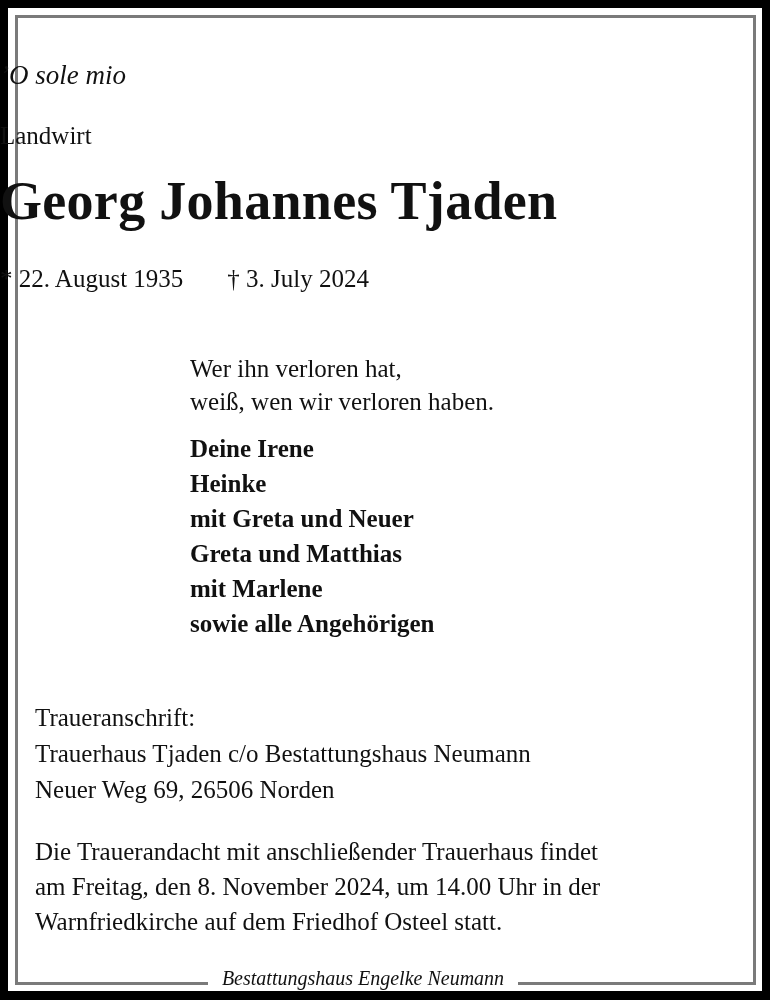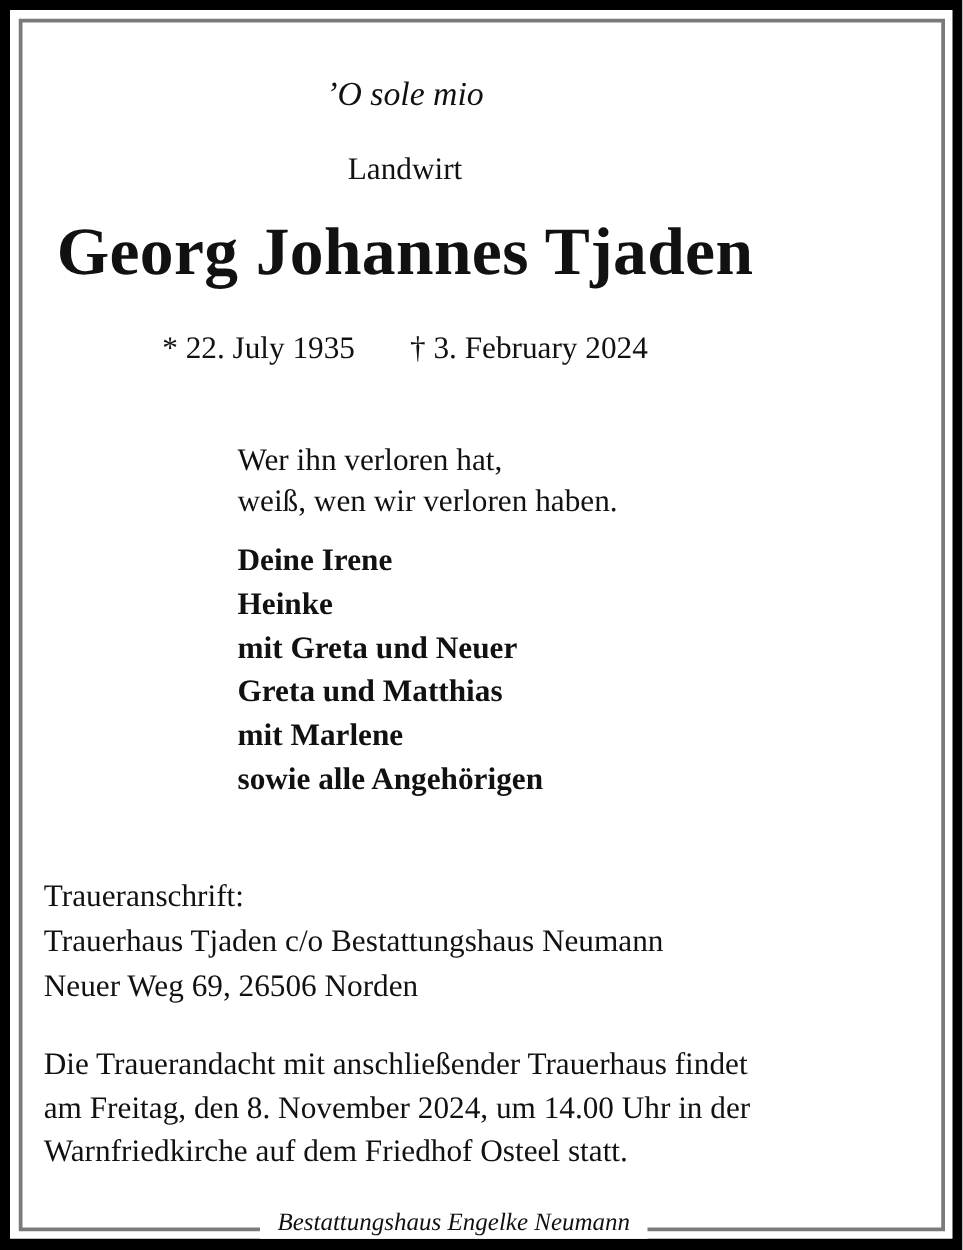--- a/index.html
+++ b/index.html
@@ -4,21 +4,21 @@
 <style>
   html, body { margin: 0; padding: 0; background: #ffffff; }
   body { width: 770px; height: 1000px; position: relative; overflow: hidden;
          font-family: "Liberation Serif", "DejaVu Serif", serif; color: #111; }
   .outer-frame { position: absolute; left: 0; top: 0; width: 770px; height: 1000px;
                  box-sizing: border-box; border-style: solid; border-color: #000;
                  border-width: 8px 8px 9px 8px; }
   .inner-frame { position: absolute; left: 15px; top: 15px; width: 741px; height: 970px;
                  box-sizing: border-box; border: 3px solid #7a7a7a; }
   .line { position: absolute; white-space: nowrap; }
-  .center { left: 0; width: 648px; text-align: center; }
+  .center { left: 0; width: 648px; }
   .motto { top: 60px; font-size: 27px; font-style: italic; }
   .occupation { top: 122px; font-size: 25px; }
   .name { top: 170px; font-size: 54px; font-weight: bold; letter-spacing: 0.3px; }
   .dates { top: 265px; font-size: 25px; }
   .dates .sep { display: inline-block; width: 44px; }
   .quote { left: 190px; font-size: 25px; }
   .family { left: 190px; font-size: 25px; font-weight: bold; text-align: right; }
   .block { left: 35px; font-size: 25px; }
   .footer { position: absolute; left: 0; top: 965px; width: 726px; text-align: center;
             background: transparent; }
@@ -29,21 +29,21 @@
 <body>
 
 <div class="outer-frame"></div>
 <div class="inner-frame"></div>
 
 <div class="line center motto">’O sole mio</div>
 <div class="line center occupation">Landwirt</div>
 <div class="line center name">Georg Johannes Tjaden</div>
 
 <div class="line center dates">
-  <span>* 22. July 1935</span><span class="sep"></span><span>† 3. February 2024</span>
+  <span>* 22. August 1935</span><span class="sep"></span><span>† 3. July 2024</span>
 </div>
 
 <div class="line quote" style="top:355px">Wer ihn verloren hat,</div>
 <div class="line quote" style="top:388px">weiß, wen wir verloren haben.</div>
 
 <div class="line family" style="top:435px">Deine Irene</div>
 <div class="line family" style="top:470px">Heinke</div>
 <div class="line family" style="top:505px">mit Greta und Neuer</div>
 <div class="line family" style="top:540px">Greta und Matthias</div>
 <div class="line family" style="top:575px">mit Marlene</div>

